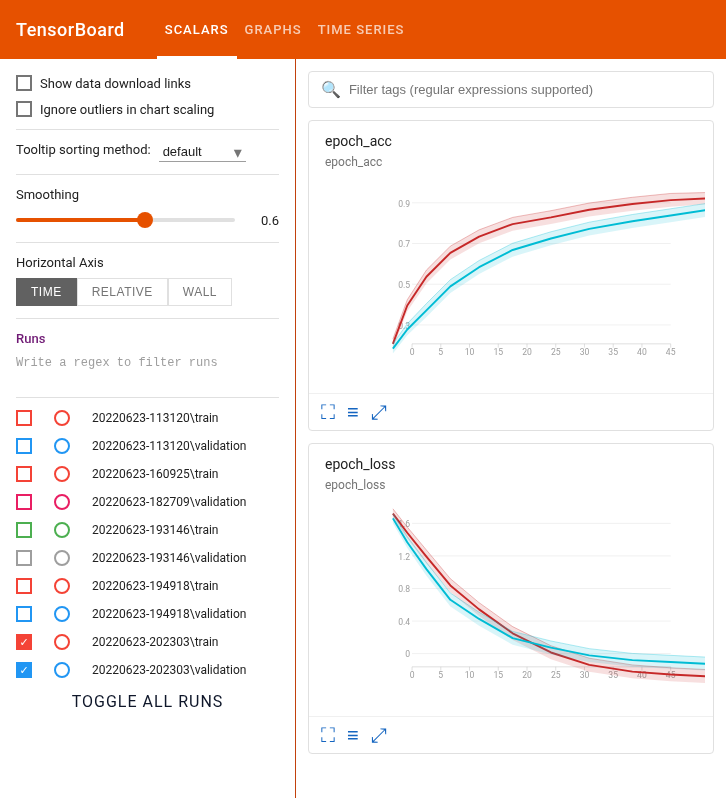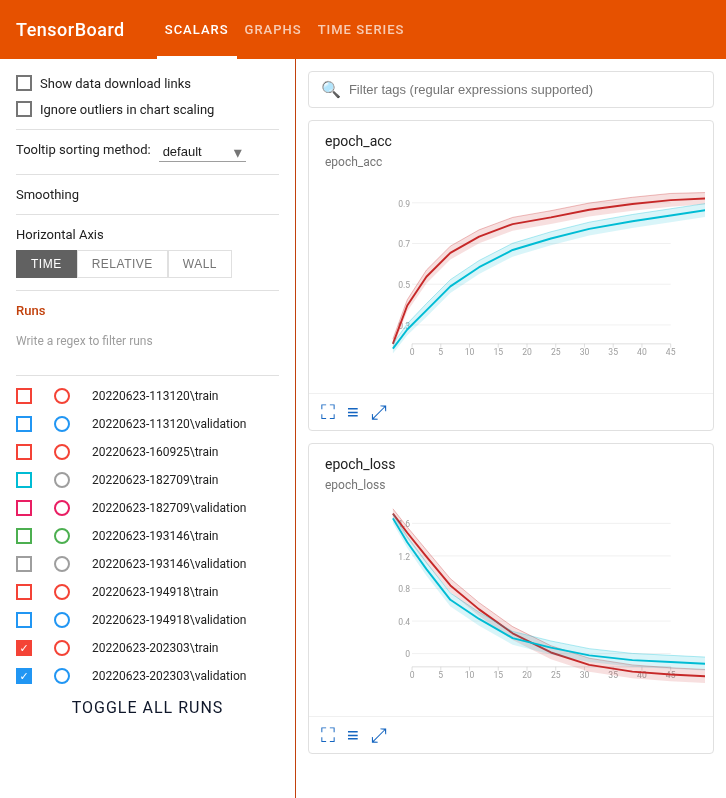--- a/index.html
+++ b/index.html
@@ -33,22 +33,22 @@
     .slider-track { width: 100%; height: 4px; background: #e0e0e0; border-radius: 2px; position: relative; }
     .slider-fill { position: absolute; left: 0; top: 0; height: 4px; background: #E65100; border-radius: 2px; width: 60%; }
     .slider-thumb { position: absolute; left: 60%; top: 50%; transform: translate(-50%, -50%); width: 16px; height: 16px; background: #E65100; border-radius: 50%; cursor: pointer; margin-left: -2px; }
     .slider-value { font-size: 13px; color: #212121; width: 32px; text-align: right; }
 
     .horizontal-axis-label { font-size: 13px; color: #212121; margin: 12px 0 8px; }
     .axis-buttons { display: flex; gap: 0; margin-bottom: 12px; }
     .axis-btn { padding: 6px 14px; font-size: 12px; font-weight: 500; letter-spacing: 0.5px; border: 1px solid #e0e0e0; background: #fff; cursor: pointer; color: #757575; }
     .axis-btn.active { background: #616161; color: #fff; border-color: #616161; }
 
-    .runs-label { font-size: 13px; color: #c2410c; margin-bottom: 16px; font-weight: 500; }
-    .runs-filter { font-size: 12px; color: #9e9e9e; margin-bottom: 8px; }
+    .runs-label { font-size: 13px; color: #701a75; margin-bottom: 10px; font-weight: 500; }
+    .runs-filter { font-size: 12px; color: #9e9e9e; margin-bottom: 8px; font-family: Liberation Mono, monospace; }
     .runs-filter-input { width: 100%; border: none; border-bottom: 1px solid #e0e0e0; font-size: 13px; color: #212121; padding: 2px 0; outline: none; margin-bottom: 8px; }
 
     .run-row { display: flex; align-items: center; gap: 22px; margin-bottom: 4px; height: 24px; }
 
     .toggle-all { font-size: 16px; color: #0f172a; text-align: center; padding: 6px 0; cursor: pointer; letter-spacing: 1px; text-transform: uppercase; }
 
     
     .content { flex: 1; overflow-y: auto; padding: 12px; }
     .filter-bar { display: flex; align-items: center; gap: 8px; padding: 8px 12px; border: 1px solid #e0e0e0; border-radius: 4px; margin-bottom: 12px; background: #fff; }
     .filter-icon { color: #757575; font-size: 16px; }
@@ -100,20 +100,29 @@
           <option>nearest</option>
         </select>
         <span class="select-arrow">▾</span>
       </div>
     </div>
 
     <hr class="divider">
 
     
     <div class="section-label">Smoothing</div>
+    <div class="smoothing-row">
+      <div class="slider-wrap">
+        <div class="slider-track">
+          <div class="slider-fill"></div>
+          <div class="slider-thumb"></div>
+        </div>
+      </div>
+      <span class="slider-value">0.6</span>
+    </div>
 
     <hr class="divider">
 
     
     <div class="horizontal-axis-label">Horizontal Axis</div>
     <div class="axis-buttons">
       <button class="axis-btn active">TIME</button>
       <button class="axis-btn">RELATIVE</button>
       <button class="axis-btn">WALL</button>
     </div>
@@ -134,25 +143,20 @@
         </div>
         <div class="run-row">
           <div style="width: 16px; height: 16px; border: 2px solid rgb(33, 150, 243); flex-shrink: 0; display: flex; align-items: center; justify-content: center; background: transparent; cursor: pointer;"></div>
           <div style="width: 16px; height: 16px; border-radius: 50%; border: 2px solid rgb(33, 150, 243); flex-shrink: 0;"></div>
           <span style="font-size: 12px; color: rgb(33, 33, 33);">20220623-113120\validation</span>
         </div>
         <div class="run-row">
           <div style="width: 16px; height: 16px; border: 2px solid rgb(244, 67, 54); flex-shrink: 0; display: flex; align-items: center; justify-content: center; background: transparent; cursor: pointer;"></div>
           <div style="width: 16px; height: 16px; border-radius: 50%; border: 2px solid rgb(244, 67, 54); flex-shrink: 0;"></div>
           <span style="font-size: 12px; color: rgb(33, 33, 33);">20220623-160925\train</span>
-        </div>
-        <div class="run-row">
-          <div style="width: 16px; height: 16px; border: 2px solid rgb(0, 188, 212); flex-shrink: 0; display: flex; align-items: center; justify-content: center; background: transparent; cursor: pointer;"></div>
-          <div style="width: 16px; height: 16px; border-radius: 50%; border: 2px solid rgb(158, 158, 158); flex-shrink: 0;"></div>
-          <span style="font-size: 12px; color: rgb(33, 33, 33);">20220623-182709\train</span>
         </div>
         <div class="run-row">
           <div style="width: 16px; height: 16px; border: 2px solid rgb(233, 30, 99); flex-shrink: 0; display: flex; align-items: center; justify-content: center; background: transparent; cursor: pointer;"></div>
           <div style="width: 16px; height: 16px; border-radius: 50%; border: 2px solid rgb(233, 30, 99); flex-shrink: 0;"></div>
           <span style="font-size: 12px; color: rgb(33, 33, 33);">20220623-182709\validation</span>
         </div>
         <div class="run-row">
           <div style="width: 16px; height: 16px; border: 2px solid rgb(76, 175, 80); flex-shrink: 0; display: flex; align-items: center; justify-content: center; background: transparent; cursor: pointer;"></div>
           <div style="width: 16px; height: 16px; border-radius: 50%; border: 2px solid rgb(76, 175, 80); flex-shrink: 0;"></div>
           <span style="font-size: 12px; color: rgb(33, 33, 33);">20220623-193146\train</span>

